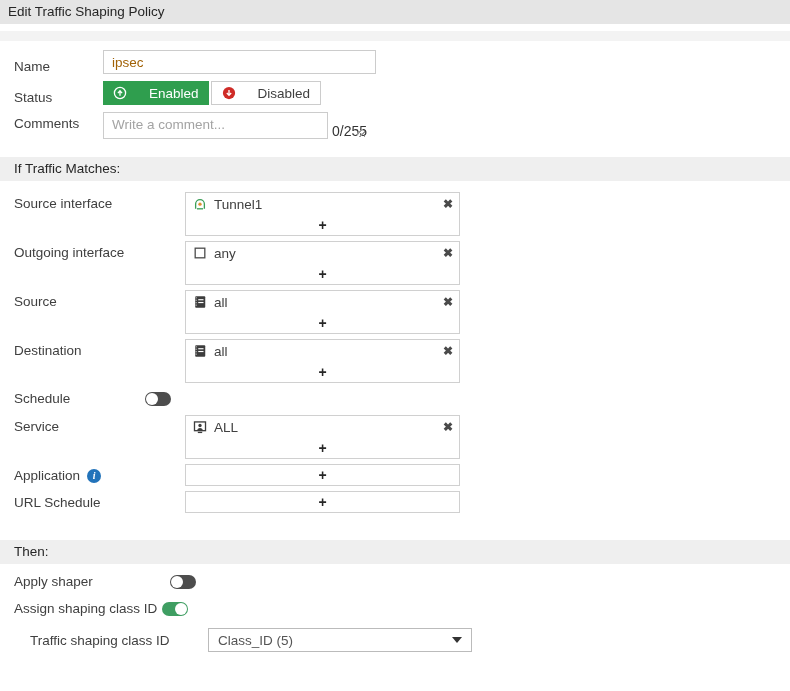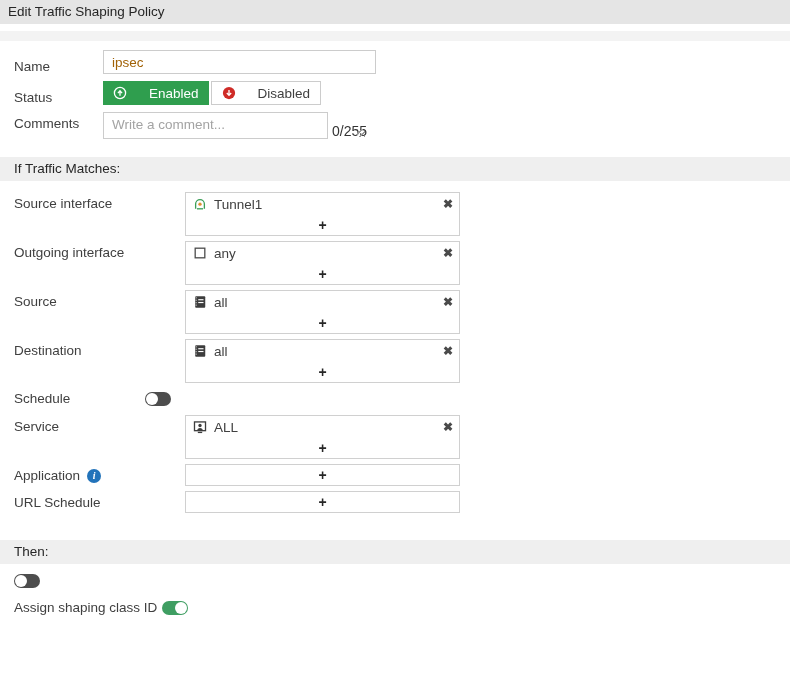--- a/index.html
+++ b/index.html
@@ -290,25 +290,33 @@
       <div class="plus-row">+</div>
     </div>
   </div>
 
 </div>
 
 <div class="section-bar bar-then">Then:</div>
 
 <div class="then">
   <div class="t-row row-apply">
+    <div class="t-label">Apply shaper</div>
     <div class="toggle off">
         <span class="knob"></span>
       </div>
   </div>
 
   <div class="t-row row-assign">
     <div class="t-label">Assign shaping class ID</div>
     <div class="toggle on">
         <span class="knob"></span>
       </div>
   </div>
 
+  <div class="t-row row-classid">
+    <div class="t-label">Traffic shaping class ID</div>
+    <div class="dropdown">
+      <span>Class_ID (5)</span>
+      <span class="caret-down"></span>
+    </div>
+  </div>
 </div>
 
 </body></html>

